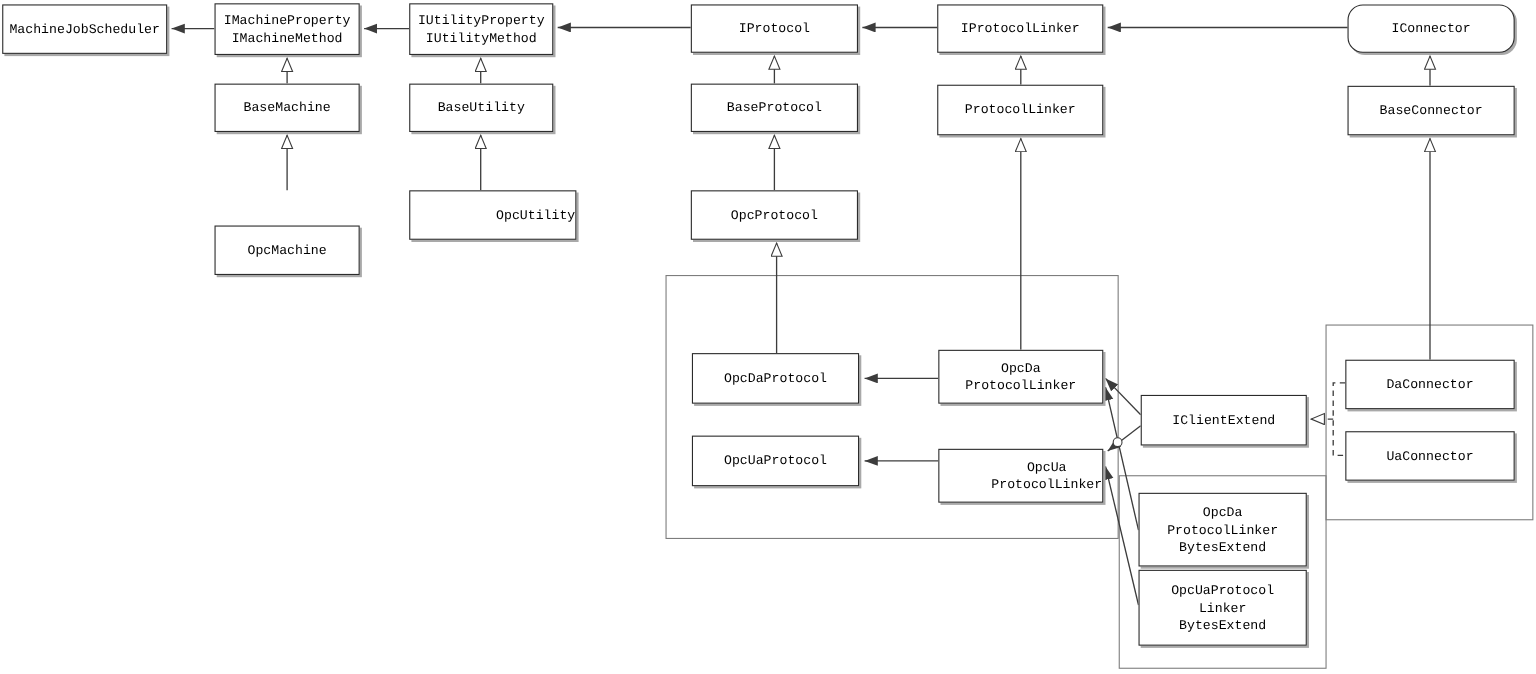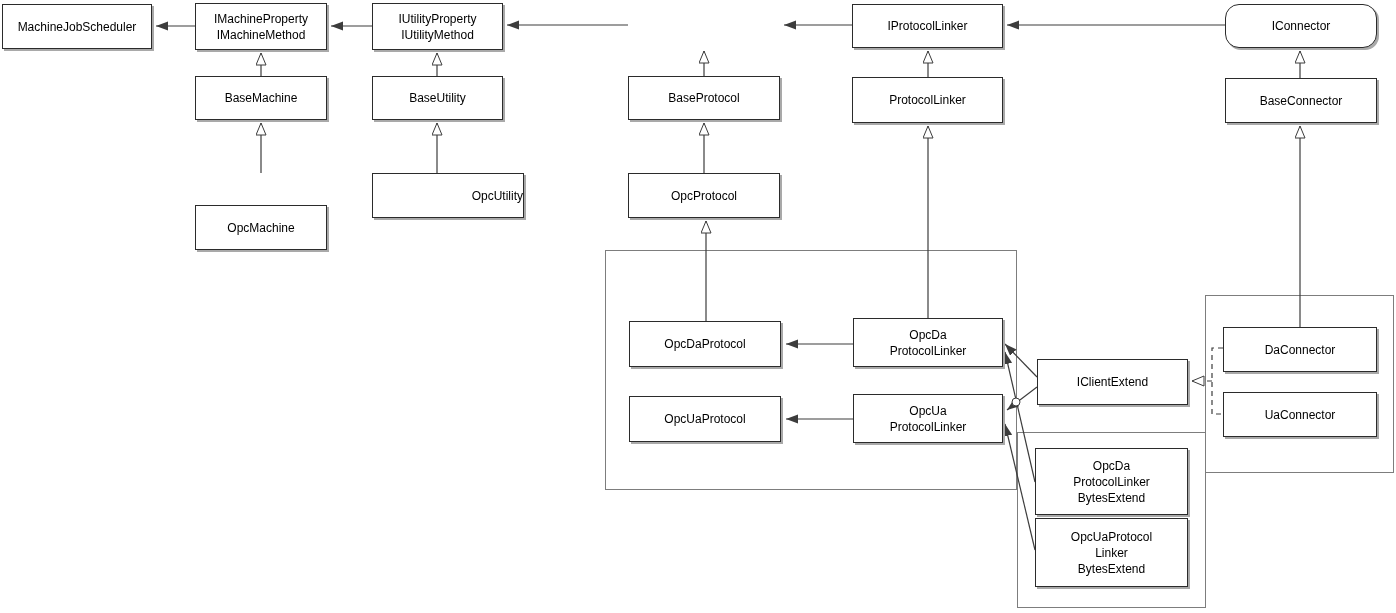--- a/index.html
+++ b/index.html
@@ -1,21 +1,21 @@
 <!DOCTYPE html>
 <html><head>
 <meta charset="utf-8">
 <style>
   html, body { margin: 0; padding: 0; background: #ffffff; }
   #canvas {
     position: relative;
     width: 1396px;
     height: 613px;
     background: #ffffff;
-    font-family: Liberation Sans, sans-serif;
+    font-family: Liberation Mono, monospace;
     overflow: hidden;
   }
   #edge-layer {
     position: absolute;
     left: 0; top: 0;
     width: 1396px; height: 613px;
     z-index: 1;
   }
   .container-box {
     position: absolute;
@@ -95,20 +95,23 @@
       <span class="node-label">MachineJobScheduler</span>
     </div>
     <div class="node" style="left: 195px; top: 3px; width: 132px; height: 47px;">
       <span class="node-label">IMachineProperty
 IMachineMethod</span>
     </div>
     <div class="node" style="left: 372px; top: 3px; width: 131px; height: 47px;">
       <span class="node-label">IUtilityProperty
 IUtilityMethod</span>
     </div>
+    <div class="node" style="left: 628px; top: 4px; width: 152px; height: 44px;">
+      <span class="node-label">IProtocol</span>
+    </div>
     <div class="node" style="left: 852px; top: 4px; width: 151px; height: 44px;">
       <span class="node-label">IProtocolLinker</span>
     </div>
     <div class="node" style="left: 1225px; top: 4px; width: 152px; height: 44px; border-radius: 14px;">
       <span class="node-label">IConnector</span>
     </div>
     <div class="node" style="left: 195px; top: 76px; width: 132px; height: 44px; justify-content: center;">
       <span class="node-label">BaseMachine</span>
     </div>
     <div class="node" style="left: 372px; top: 76px; width: 131px; height: 44px;">
@@ -135,21 +138,21 @@
     <div class="node" style="left: 629px; top: 321px; width: 152px; height: 46px; text-align: right;">
       <span class="node-label">OpcDaProtocol</span>
     </div>
     <div class="node" style="left: 853px; top: 318px; width: 150px; height: 49px;">
       <span class="node-label">OpcDa
 ProtocolLinker</span>
     </div>
     <div class="node" style="left: 629px; top: 396px; width: 152px; height: 46px;">
       <span class="node-label">OpcUaProtocol</span>
     </div>
-    <div class="node" style="left: 853px; top: 394px; width: 150px; height: 49px;">
+    <div class="node" style="left: 853px; top: 408px; width: 150px; height: 49px; justify-content: flex-end;">
       <span class="node-label">OpcUa
 ProtocolLinker</span>
     </div>
     <div class="node" style="left: 1037px; top: 359px; width: 151px; height: 46px;">
       <span class="node-label">IClientExtend</span>
     </div>
     <div class="node" style="left: 1223px; top: 327px; width: 154px; height: 45px;">
       <span class="node-label">DaConnector</span>
     </div>
     <div class="node" style="left: 1223px; top: 392px; width: 154px; height: 45px;">

